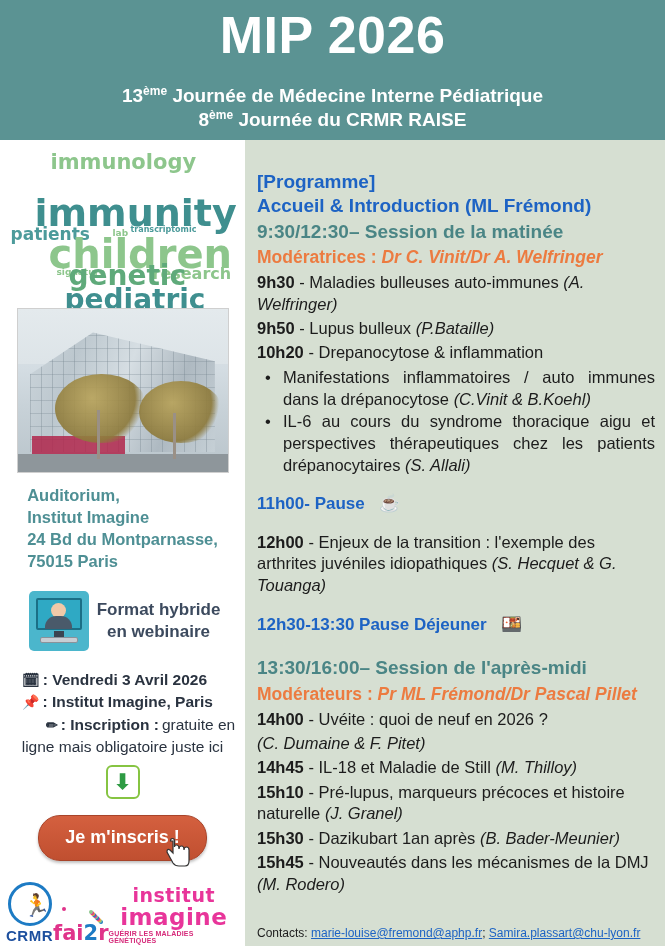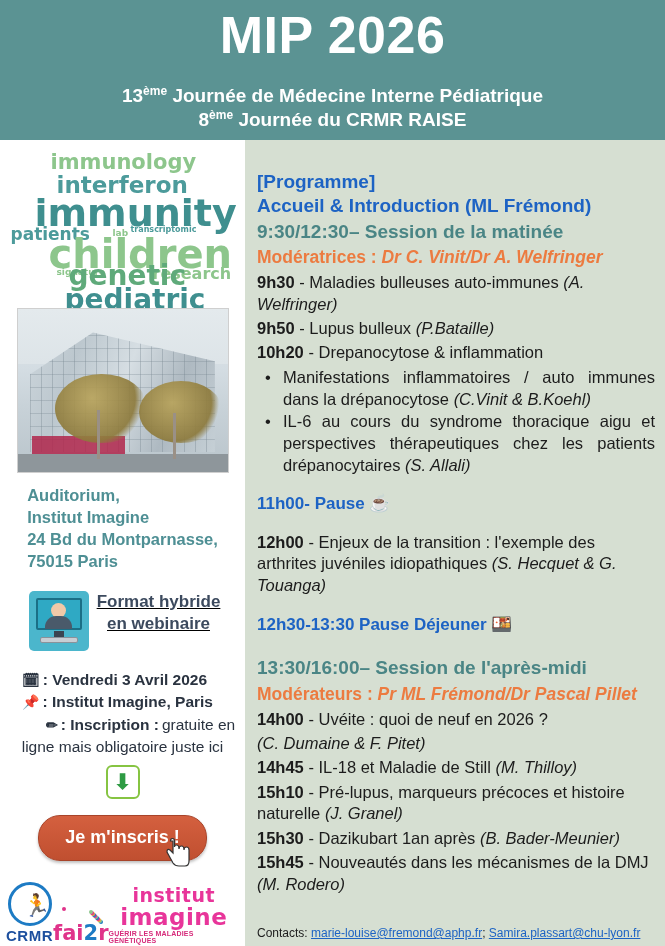--- a/index.html
+++ b/index.html
@@ -122,25 +122,24 @@
     text-align: left;
     color: #4e8f94;
     font-size: 16.5px;
     font-weight: bold;
     line-height: 1.33;
   }
 
   
   .hybrid-row {
     display: flex;
-    align-items: flex-start;
+    align-items: center;
     gap: 8px;
     margin-top: 18px;
     padding-left: 4px;
-    text-decoration: underline;
   }
   .monitor-icon {
     width: 60px; height: 60px;
     background: #4bb6cc;
     border-radius: 5px;
     position: relative;
     flex: 0 0 60px;
   }
   .mon-screen {
     position:absolute; left:7px; top:7px; width:46px; height:32px;
@@ -276,21 +275,21 @@
   .bullet {
     display: flex; gap: 8px;
     font-size: 16.5px; color: #1c1c1c; line-height: 1.32;
     padding-left: 8px; margin-top: 1px;
   }
   .bullet .dot { flex: 0 0 10px; }
   .bullet .btxt { text-align: justify; flex: 1 1 auto; }
 
   .pause {
     color: #1d63c4; font-size: 17px; font-weight: bold; line-height: 1.3;
-    display: flex; align-items: center; gap: 5px;
+    display: flex; align-items: center; gap: 15px;
   }
   .pause.m1 { margin-top: 16px; }
   .pause.m2 { margin-top: 18px; }
 
   .block-gap { margin-top: 14px; }
 
   .contacts {
     position: absolute; left: 12px; bottom: 6px;
     font-size: 12px; color: #1c1c1c;
   }
@@ -308,21 +307,20 @@
     <div class="header-sub1"><span>13</span><span class="ord">ème</span><span> Journée de Médecine Interne Pédiatrique</span></div>
     <div class="header-sub2"><span>8</span><span class="ord">ème</span><span> Journée du CRMR RAISE</span></div>
   </div>
 
   <div class="body-split">
 
     <div class="sidebar">
 
       <div class="wordcloud" id="wordcloud">
           <span class="wc" style="left: 42px; top: 2px; font-size: 21px; color: rgb(141, 198, 140);">immunology</span>
-          <span class="wc" style="left: 48px; top: 24px; font-size: 23px; color: rgb(76, 155, 155);">interferon</span>
           <span class="wc" style="left: 26px; top: 44px; font-size: 38px; color: rgb(63, 143, 143);">immunity</span>
           <span class="wc" style="left: 2px; top: 76px; font-size: 17px; color: rgb(76, 155, 155);">patients</span>
           <span class="wc" style="left: 104px; top: 79px; font-size: 9px; color: rgb(141, 198, 140);">lab</span>
           <span class="wc" style="left: 122px; top: 76px; font-size: 8px; color: rgb(76, 155, 155);">transcriptomic</span>
           <span class="wc" style="left: 40px; top: 84px; font-size: 40px; color: rgb(141, 198, 140);">children</span>
           <span class="wc" style="left: 48px; top: 118px; font-size: 9px; color: rgb(141, 198, 140);">signature</span>
           <span class="wc" style="left: 144px; top: 116px; font-size: 16px; color: rgb(141, 198, 140);">research</span>
           <span class="wc" style="left: 60px; top: 112px; font-size: 28px; color: rgb(95, 170, 122);">genetic</span>
           <span class="wc" style="left: 56px; top: 136px; font-size: 28px; color: rgb(63, 143, 143);">pediatric</span>
           <span class="wc" style="left: 70px; top: 162px; font-size: 17px; color: rgb(76, 155, 155);">rheumatology</span>

